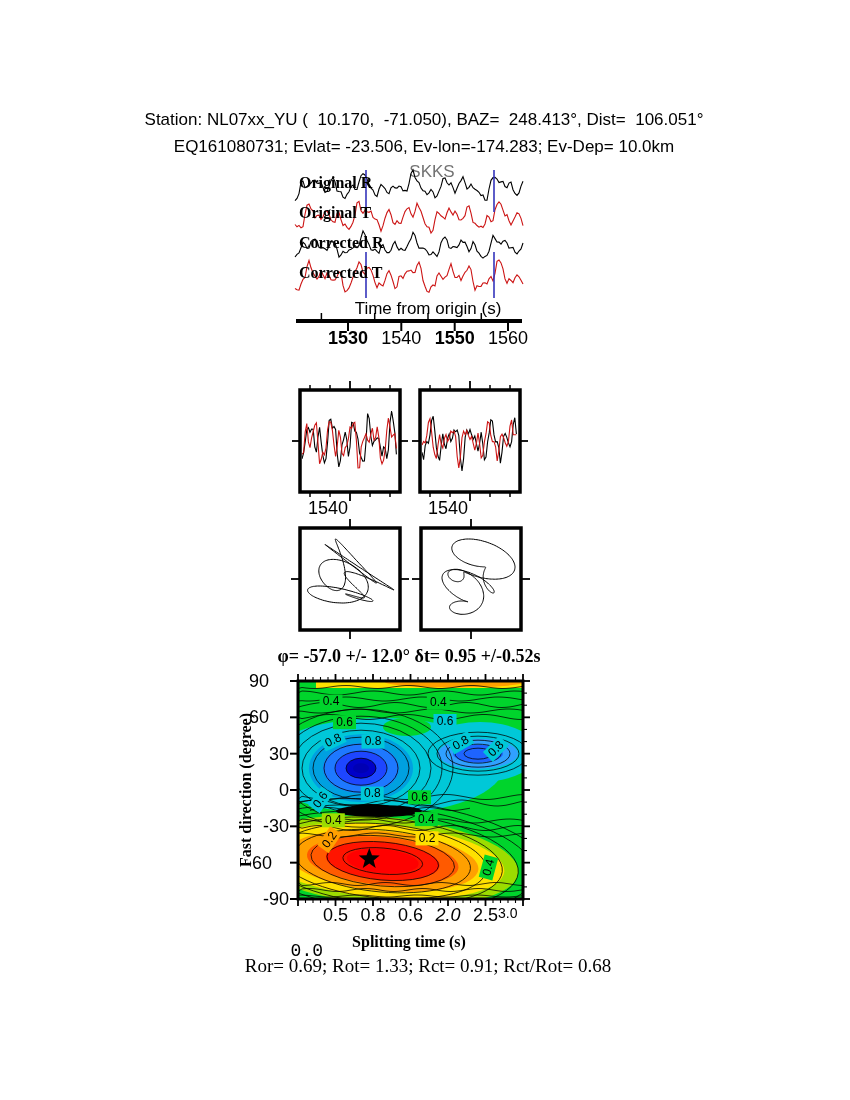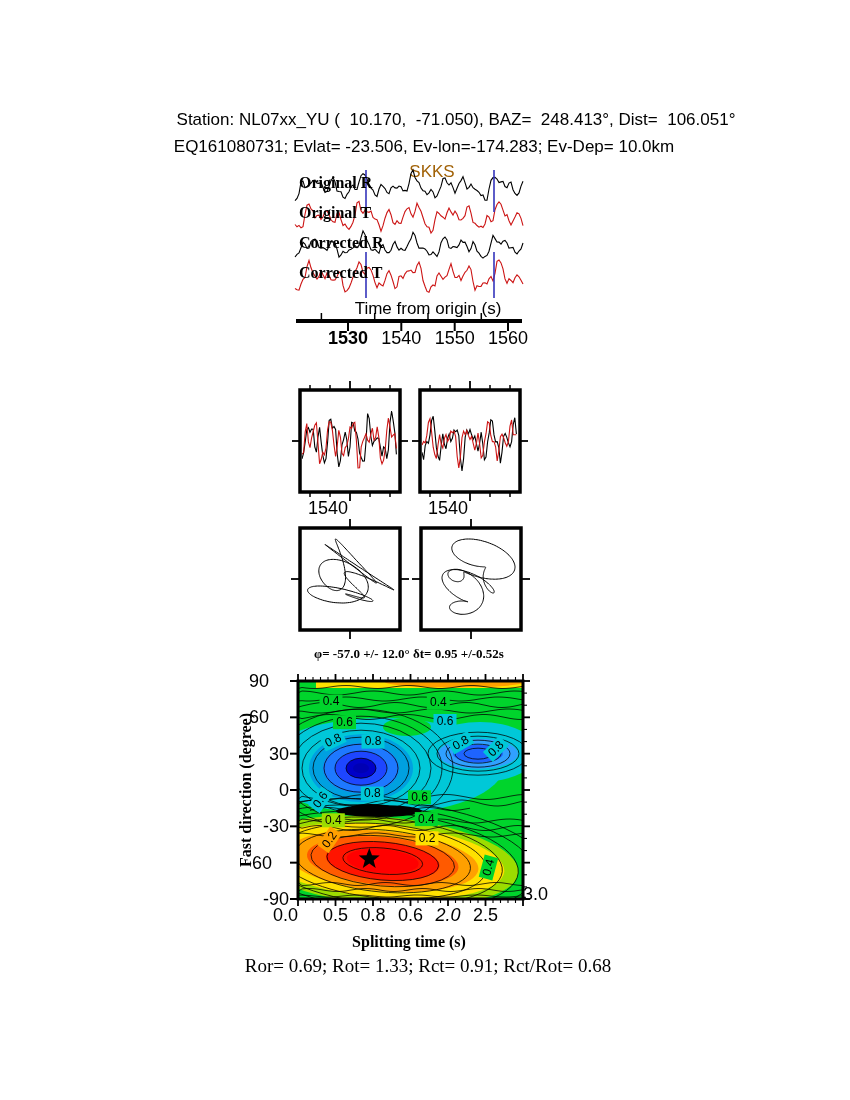--- a/index.html
+++ b/index.html
@@ -9,28 +9,28 @@
   .t{white-space:pre;}
   .ctr{transform:translateX(-50%);}
   .serifb{font-family:"Liberation Serif",serif;font-weight:bold;}
   #fig{position:absolute;left:0;top:0;pointer-events:none;}
 </style>
 </head>
 <body>
 
 <div id="stage">
 
-  <div class="abs t ctr" style="left:424px;top:110px;font-size:17px;margin-left:32px;">Station: NL07xx_YU (  10.170,  -71.050), BAZ=  248.413°, Dist=  106.051°</div>
+  <div class="abs t ctr" style="left:424px;top:110px;font-size:17px;">Station: NL07xx_YU (  10.170,  -71.050), BAZ=  248.413°, Dist=  106.051°</div>
   <div class="abs t ctr" style="left:424px;top:137px;font-size:17px;">EQ161080731; Evlat= -23.506, Ev-lon=-174.283; Ev-Dep= 10.0km</div>
 
-  <div class="abs t ctr" style="left:432px;top:162px;font-size:17px;color:#a16207;">SKKS</div>
+  <div class="abs t ctr" style="left:432px;top:162px;font-size:17px;color:#737373;">SKKS</div>
 
   <div class="abs t ctr" style="left:428px;top:299px;font-size:17px;">Time from origin (s)</div>
 
-  <div class="abs t ctr serifb" style="left:409px;top:646px;font-size:13px;">φ= -57.0 +/- 12.0° δt= 0.95 +/-0.52s</div>
+  <div class="abs t ctr serifb" style="left:409px;top:646px;font-size:18px;">φ= -57.0 +/- 12.0° δt= 0.95 +/-0.52s</div>
 
   <div class="abs t serifb" style="left:246px;top:790px;transform:translate(-50%,-50%) rotate(-90deg);font-size:16px;">Fast direction (degree)</div>
 
   <div class="abs t ctr serifb" style="left:409px;top:933px;font-size:16px;">Splitting time (s)</div>
 
   <div class="abs t ctr" style="left:428px;top:955px;font-size:19px;font-family:Liberation Serif, serif;">Ror= 0.69; Rot= 1.33; Rct= 0.91; Rct/Rot= 0.68</div>
 
   <svg id="fig" width="850" height="1100" viewBox="0 0 850 1100">
       <g>
         <g>
@@ -350,31 +350,31 @@
         <line x1="523" y1="899" x2="530" y2="899" stroke-width="1.8"></line>
         <line x1="290" y1="899" x2="298" y2="899" stroke-width="2"></line>
       </g>
     </svg>
 <div class="abs t" style="left: 299px; top: 174px; font-size: 16px; font-family: &quot;Liberation Serif&quot;, serif; font-weight: bold;">Original R</div>
     <div class="abs t" style="left: 299px; top: 204px; font-size: 16px; font-family: &quot;Liberation Serif&quot;, serif; font-weight: bold;">Original T</div>
     <div class="abs t" style="left: 299px; top: 234px; font-size: 16px; font-family: &quot;Liberation Serif&quot;, serif; font-weight: bold;">Corrected R</div>
     <div class="abs t" style="left: 299px; top: 264px; font-size: 16px; font-family: &quot;Liberation Serif&quot;, serif; font-weight: bold;">Corrected T</div>
     <div class="abs t" style="left: 318px; top: 328px; width: 60px; text-align: center; font-size: 18px; font-weight: bold;">1530</div>
     <div class="abs t" style="left: 371.3px; top: 328px; width: 60px; text-align: center; font-size: 18px;">1540</div>
-    <div class="abs t" style="left: 424.7px; top: 328px; width: 60px; text-align: center; font-size: 18px;">1550</div>
+    <div class="abs t" style="left: 424.7px; top: 328px; width: 60px; text-align: center; font-size: 18px; font-weight: bold;">1550</div>
     <div class="abs t" style="left: 478px; top: 328px; width: 60px; text-align: center; font-size: 18px;">1560</div>
     <div class="abs t" style="left: 298px; top: 498px; width: 60px; text-align: center; font-size: 18px;">1540</div>
     <div class="abs t" style="left: 418px; top: 498px; width: 60px; text-align: center; font-size: 18px;">1540</div>
-    <div class="abs t" style="left: 273px; top: 905px; width: 50px; text-align: left; font-size: 18px;">0.0</div>
+    <div class="abs t" style="left: 273px; top: 941px; width: 50px; text-align: right; font-size: 18px; font-family: Liberation Mono, monospace;">0.0</div>
     <div class="abs t" style="left: 310.5px; top: 905px; width: 50px; text-align: center; font-size: 18px;">0.5</div>
     <div class="abs t" style="left: 348px; top: 905px; width: 50px; text-align: center; font-size: 18px;">0.8</div>
     <div class="abs t" style="left: 385.5px; top: 905px; width: 50px; text-align: center; font-size: 18px;">0.6</div>
     <div class="abs t" style="left: 423px; top: 905px; width: 50px; text-align: center; font-size: 18px; font-style: italic;">2.0</div>
     <div class="abs t" style="left: 460.5px; top: 905px; width: 50px; text-align: center; font-size: 18px;">2.5</div>
-    <div class="abs t" style="left: 498px; top: 884px; width: 50px; text-align: right; font-size: 18px;">3.0</div>
+    <div class="abs t" style="left: 498px; top: 905px; width: 50px; text-align: left; font-size: 14px;">3.0</div>
     <div class="abs t" style="left: 229px; top: 671px; width: 60px; text-align: center; font-size: 18px;">90</div>
     <div class="abs t" style="left: 229px; top: 707.333px; width: 60px; text-align: center; font-size: 18px;">60</div>
     <div class="abs t" style="left: 229px; top: 743.667px; width: 60px; text-align: right; font-size: 18px;">30</div>
     <div class="abs t" style="left: 229px; top: 780px; width: 60px; text-align: right; font-size: 18px;">0</div>
     <div class="abs t" style="left: 229px; top: 816.333px; width: 60px; text-align: right; font-size: 18px;">-30</div>
     <div class="abs t" style="left: 229px; top: 852.667px; width: 60px; text-align: center; font-size: 18px;">-60</div>
     <div class="abs t" style="left: 229px; top: 889px; width: 60px; text-align: right; font-size: 18px;">-90</div>
   </div>
 
 </body></html>

